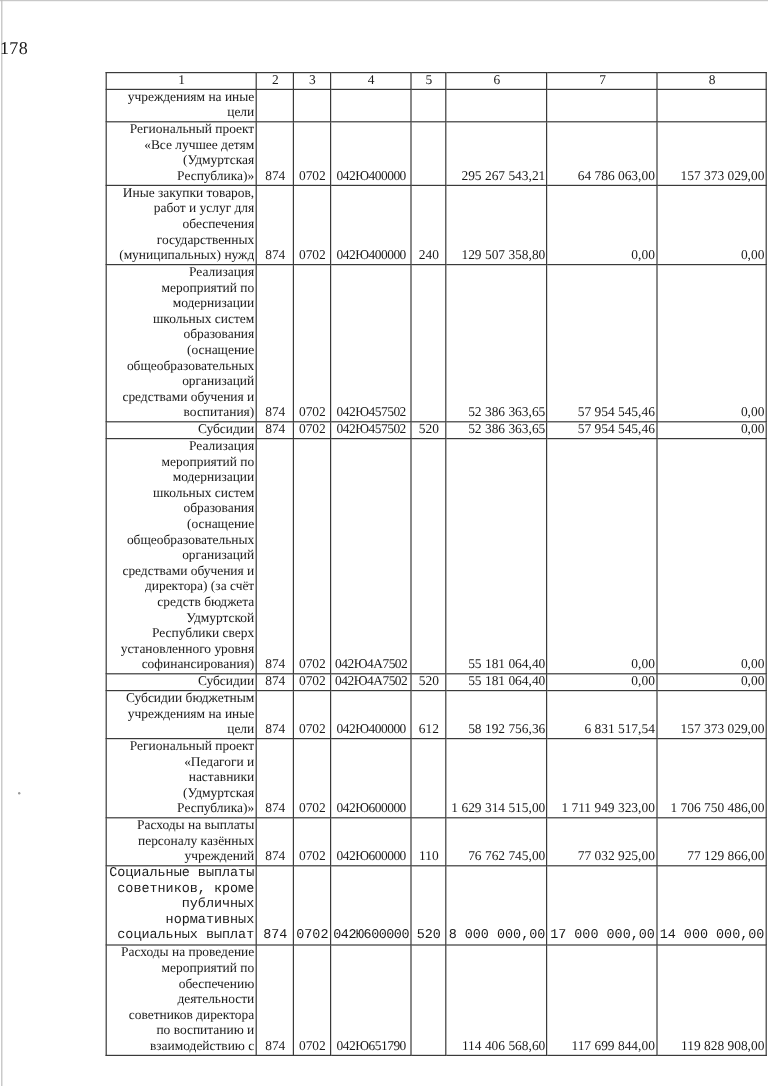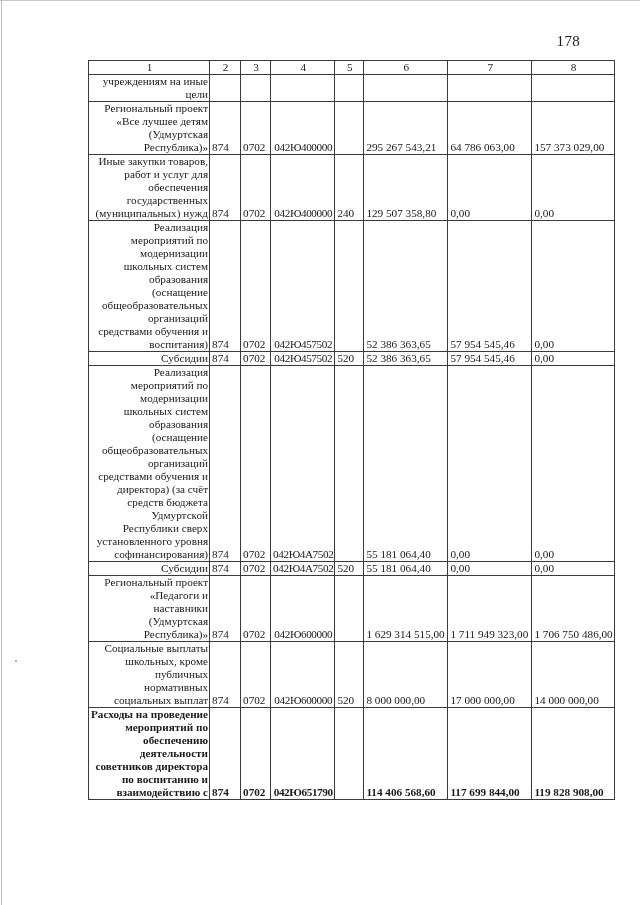--- a/index.html
+++ b/index.html
@@ -4,37 +4,37 @@
 <style>
   html, body { margin: 0; padding: 0; }
   body {
     width: 640px; height: 905px; background: #ffffff; position: relative; overflow: hidden;
     font-family: "Liberation Serif", "DejaVu Serif", serif; color: #1a1a1a;
   }
   .left-edge { position: absolute; left: 1px; top: 0; width: 1px; height: 905px; background: #bdbdbd; }
   .top-edge { position: absolute; left: 0; top: 0; width: 640px; height: 1px; background: #c8c8c8; }
   .speck { position: absolute; left: 15px; top: 660px; width: 2px; height: 2px; background: #9a9a9a; border-radius: 1px; }
   .page-number {
-    position: absolute; top: 33px; left: 0; width: 580px; text-align: right;
+    position: absolute; top: 33px; left: 0; width: 580px; text-align: left;
     font-size: 15px; letter-spacing: 0.3px;
   }
   table.budget {
     position: absolute; left: 88px; top: 60px;
     border-collapse: collapse; table-layout: fixed;
     font-size: 11.2px; line-height: 13px;
   }
   table.budget td {
     border: 1px solid #3a3a3a; padding: 0 1px 0 2px; vertical-align: bottom;
     overflow: hidden; white-space: nowrap;
   }
   table.budget tr.hdr td { text-align: center; height: 13px; vertical-align: middle; }
   td.c1 { text-align: right; white-space: normal !important; }
-  td.c2, td.c3, td.c5 { text-align: left; }
+  td.c2, td.c3, td.c5 { text-align: center; }
   td.c4 { text-align: center; padding-left: 2px; letter-spacing: -0.4px; }
-  td.num { text-align: left; padding-right: 1px; }
+  td.num { text-align: right; padding-right: 1px; }
   .desc-line { display: block; white-space: nowrap; }
   col.w1 { width: 115px; } col.w2 { width: 31px; } col.w3 { width: 30px; }
   col.w4 { width: 63px; } col.w5 { width: 29px; } col.w6 { width: 84px; }
   col.w7 { width: 84px; } col.w8 { width: 82px; }
 </style>
 </head>
 <body>
 
 <div class="top-edge"></div>
 <div class="left-edge"></div>
@@ -172,53 +172,81 @@
           <span class="desc-line">Субсидии</span>
         </td>
         <td class="c2">874</td>
         <td class="c3">0702</td>
         <td class="c4">042Ю4А7502</td>
         <td class="c5">520</td>
         <td class="num">55 181 064,40</td>
         <td class="num">0,00</td>
         <td class="num">0,00</td>
       </tr>
+      <tr style="height: 40px;">
+        <td class="c1">
+          <span class="desc-line">Субсидии бюджетным</span>
+          <span class="desc-line">учреждениям на иные</span>
+          <span class="desc-line">цели</span>
+        </td>
+        <td class="c2">874</td>
+        <td class="c3">0702</td>
+        <td class="c4">042Ю400000</td>
+        <td class="c5">612</td>
+        <td class="num">58 192 756,36</td>
+        <td class="num">6 831 517,54</td>
+        <td class="num">157 373 029,00</td>
+      </tr>
       <tr style="height: 66px;">
         <td class="c1">
           <span class="desc-line">Региональный проект</span>
           <span class="desc-line">«Педагоги и</span>
           <span class="desc-line">наставники</span>
           <span class="desc-line">(Удмуртская</span>
           <span class="desc-line">Республика)»</span>
         </td>
         <td class="c2">874</td>
         <td class="c3">0702</td>
         <td class="c4">042Ю600000</td>
         <td class="c5"></td>
         <td class="num">1 629 314 515,00</td>
         <td class="num">1 711 949 323,00</td>
         <td class="num">1 706 750 486,00</td>
       </tr>
-      <tr style="height: 66px;">
+      <tr style="height: 40px;">
+        <td class="c1">
+          <span class="desc-line">Расходы на выплаты</span>
+          <span class="desc-line">персоналу казённых</span>
+          <span class="desc-line">учреждений</span>
+        </td>
+        <td class="c2">874</td>
+        <td class="c3">0702</td>
+        <td class="c4">042Ю600000</td>
+        <td class="c5">110</td>
+        <td class="num">76 762 745,00</td>
+        <td class="num">77 032 925,00</td>
+        <td class="num">77 129 866,00</td>
+      </tr>
+      <tr style="height: 66px; font-family: Liberation Mono, monospace;">
         <td class="c1">
           <span class="desc-line">Социальные выплаты</span>
-          <span class="desc-line">школьных, кроме</span>
+          <span class="desc-line">советников, кроме</span>
           <span class="desc-line">публичных</span>
           <span class="desc-line">нормативных</span>
           <span class="desc-line">социальных выплат</span>
         </td>
         <td class="c2">874</td>
         <td class="c3">0702</td>
         <td class="c4">042Ю600000</td>
         <td class="c5">520</td>
         <td class="num">8 000 000,00</td>
         <td class="num">17 000 000,00</td>
         <td class="num">14 000 000,00</td>
       </tr>
-      <tr style="height: 92px; font-weight: bold;">
+      <tr style="height: 92px;">
         <td class="c1">
           <span class="desc-line">Расходы на проведение</span>
           <span class="desc-line">мероприятий по</span>
           <span class="desc-line">обеспечению</span>
           <span class="desc-line">деятельности</span>
           <span class="desc-line">советников директора</span>
           <span class="desc-line">по воспитанию и</span>
           <span class="desc-line">взаимодействию с</span>
         </td>
         <td class="c2">874</td>

